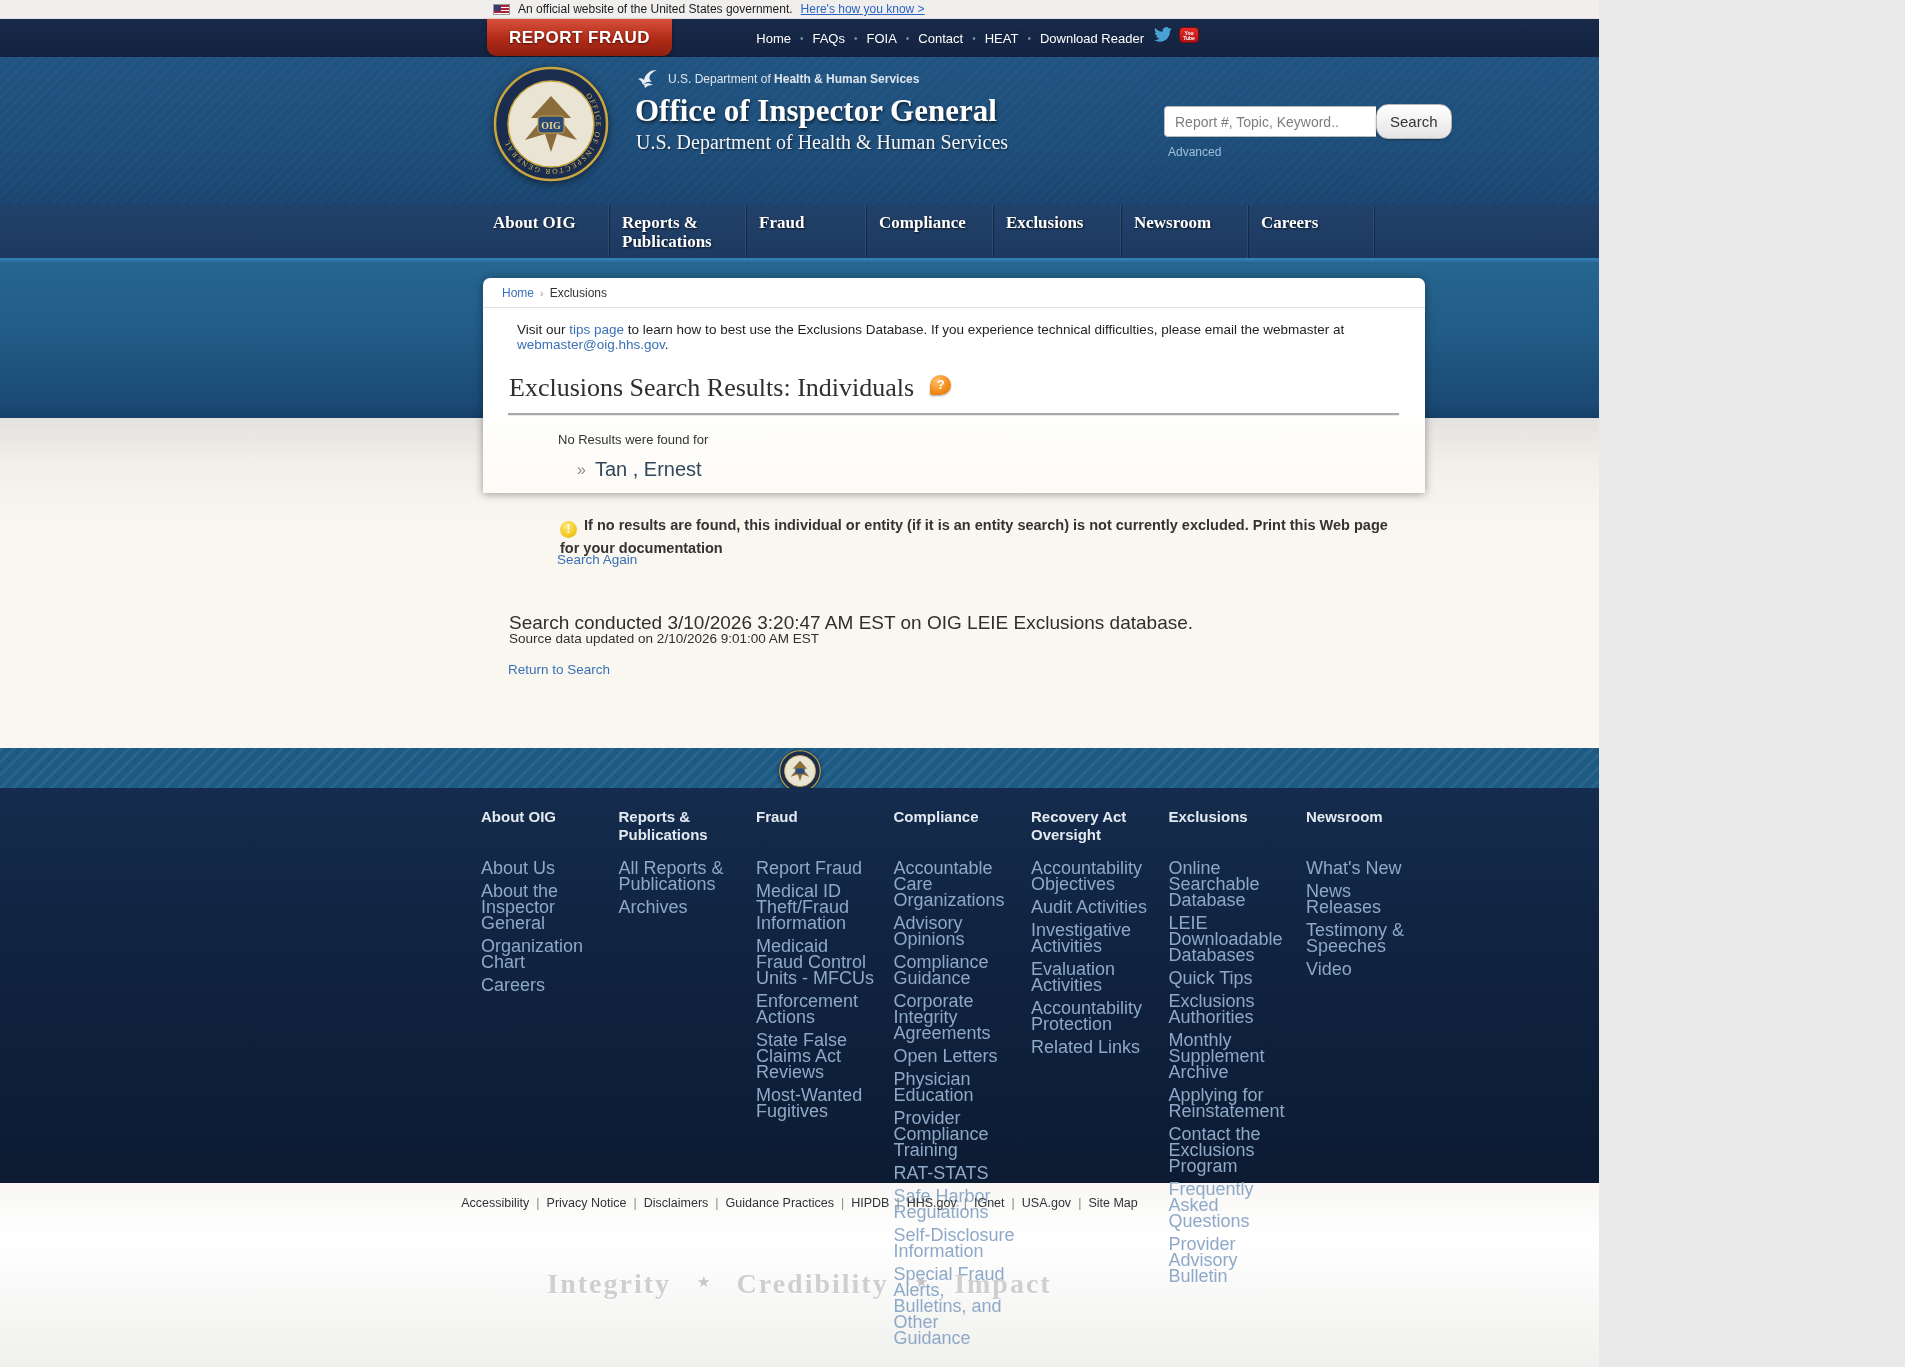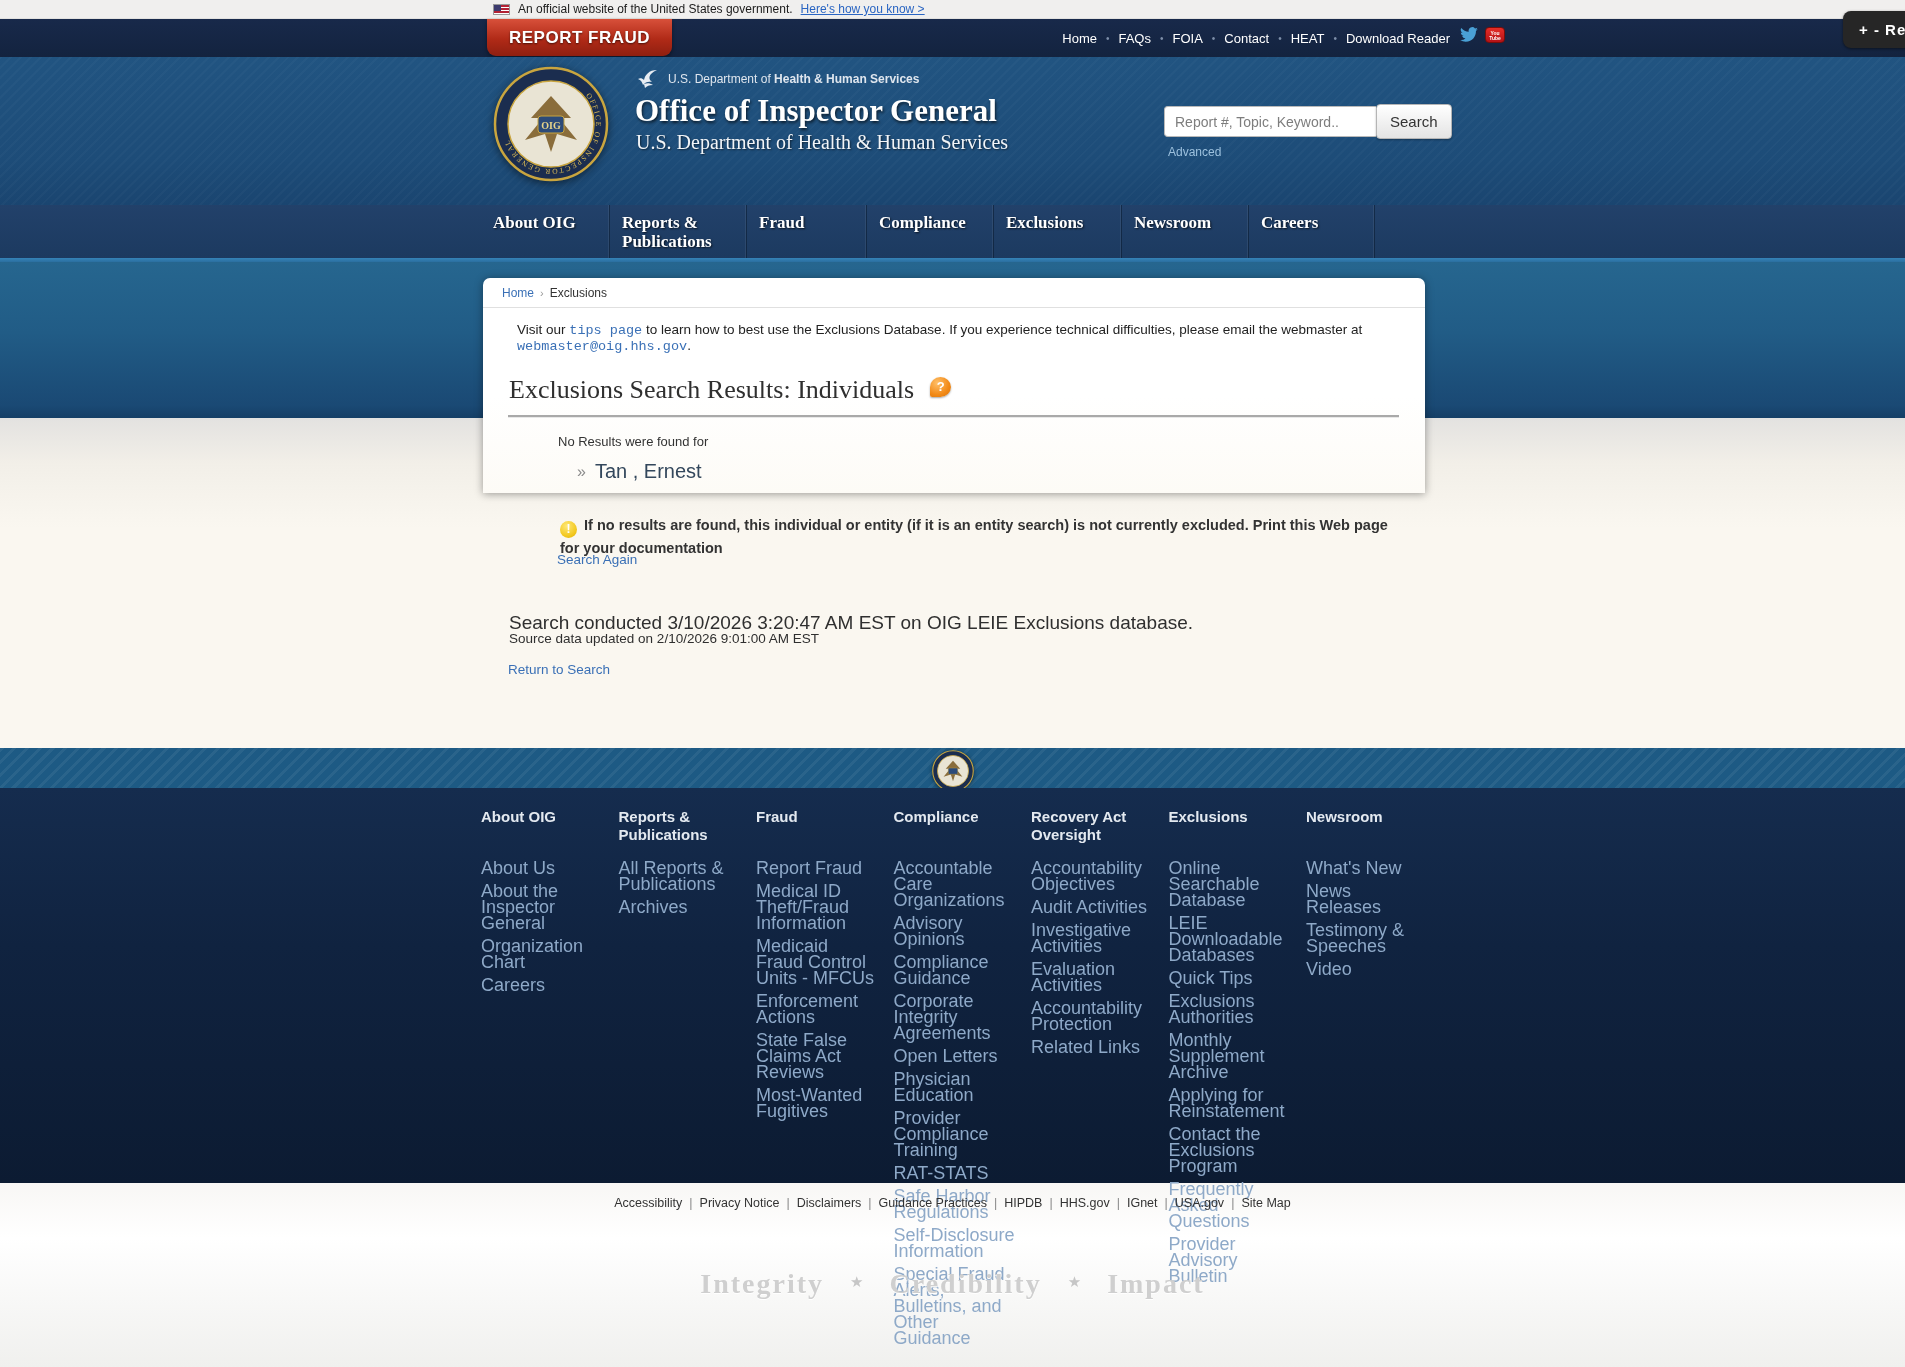--- a/index.html
+++ b/index.html
@@ -1,17 +1,17 @@
 <!DOCTYPE html>
 <html><head>
 <meta charset="utf-8">
 <style>
   * { margin:0; padding:0; box-sizing:border-box; }
   body { font-family:"Liberation Sans",sans-serif; background:#e9e9e9; }
-  #page { position:relative; width:1905px; height:1367px; overflow:hidden; background:#faf7f0; }
+  #page { position:relative; width:1599px; height:1367px; overflow:hidden; background:#faf7f0; }
 
   
   .official-bar { position:absolute; top:0; left:0; width:100%; height:19px; background:#f0efee; border-bottom:1px solid #e2e1df; font-size:12px; color:#1b1b1b; }
   .official-inner { position:absolute; left:493px; top:2px; display:flex; align-items:center; gap:8px; }
   .flag { width:17px; height:11px; position:relative; background:repeating-linear-gradient(180deg,#b22234 0 1.6px,#fff 1.6px 3.2px); border:0.5px solid #999; }
   .flag::after { content:""; position:absolute; left:0; top:0; width:7px; height:6px; background:#3c3b6e; }
   .official-link { color:#2a65c2; text-decoration:underline; cursor:pointer; }
 
   
   .topbar { position:absolute; top:19px; left:0; width:100%; height:38px; background:linear-gradient(180deg,#18294a,#13233f); }
@@ -30,21 +30,21 @@
   .header-band::before { content:""; position:absolute; inset:0; background:repeating-linear-gradient(135deg,rgba(255,255,255,.025) 0 2px,transparent 2px 7px); }
   .container { position:absolute; left:481px; width:962px; }
   .seal { position:absolute; left:12px; top:9px; width:116px; height:116px; filter:drop-shadow(0 2px 4px rgba(0,0,0,.5)); }
   .hhs-row { position:absolute; left:156px; top:11px; display:flex; align-items:center; gap:5px; color:#dfe6ee; font-size:12px; }
   .hhs-bold { font-weight:bold; }
   .hdr-title { position:absolute; left:154px; top:36px; font-family:"Liberation Serif",serif; font-weight:bold; font-size:31px; color:#fff; text-shadow:1px 2px 3px rgba(0,0,0,.65); }
   .hdr-subtitle { position:absolute; left:155px; top:74px; font-family:"Liberation Serif",serif; font-size:20px; color:#f2f5f8; text-shadow:1px 1px 2px rgba(0,0,0,.55); }
   .search-wrap { position:absolute; left:683px; top:47px; display:flex; align-items:flex-start; }
   .search-input { width:212px; height:31px; margin-top:2px; border:1px solid #b9b9b9; border-right:none; border-radius:4px 0 0 4px; padding:0 10px; font-size:14px; color:#333; font-family:"Liberation Sans",sans-serif; }
   .search-input::placeholder { color:#7d7d7d; }
-  .search-btn { height:35px; padding:3px 13px; background:linear-gradient(180deg,#ffffff,#e4e4e4); border:1px solid #b5b5b5; border-radius:4px; font-size:15px; color:#333; cursor:pointer; box-shadow:0 1px 2px rgba(0,0,0,.3); font-family:"Liberation Sans",sans-serif; }
+  .search-btn { height:35px; padding:3px 13px; background:linear-gradient(180deg,#ffffff,#e4e4e4); border:1px solid #b5b5b5; border-radius:12px; font-size:15px; color:#333; cursor:pointer; box-shadow:0 1px 2px rgba(0,0,0,.3); font-family:"Liberation Sans",sans-serif; }
   .advanced { position:absolute; left:687px; top:88px; font-size:12px; color:#9cc0dd; text-decoration:none; cursor:pointer; }
 
   
   .nav-band { position:absolute; top:205px; left:0; width:100%; height:53px; background:linear-gradient(180deg,#22416a,#1c3a60); }
   .nav-band::after { content:""; position:absolute; left:0; top:53px; width:100%; height:4px; background:linear-gradient(180deg,#3583b8,#2b6fa0); }
   .main-nav { top:0; height:53px; display:flex; }
   .nav-cell { height:53px; padding:8px 0 0 12px; border-right:1px solid rgba(10,25,45,.55); box-shadow:inset -1px 0 0 rgba(255,255,255,.07); cursor:pointer; }
   .nav-cell:nth-child(1){ width:129px; }
   .nav-cell:nth-child(2){ width:137px; }
   .nav-cell:nth-child(3){ width:120px; }
@@ -59,21 +59,21 @@
   .lower-bg { position:absolute; top:418px; left:0; width:100%; height:330px; background:linear-gradient(180deg,#e3e2e0 0,#f2efe8 45px,#faf7f0 110px,#faf7f0 100%); }
   .bottom-bg { position:absolute; top:1183px; left:0; width:100%; height:184px; background:linear-gradient(180deg,#f8f7f5 0,#ffffff 55px,#f0f0ee 100%); }
 
   
   .card { position:absolute; left:483px; top:278px; width:942px; height:215px; background:linear-gradient(180deg,#ffffff 0,#ffffff 55%,#fdfbf6 100%); border-radius:7px 7px 0 0; box-shadow:0 1px 9px rgba(0,0,0,.38); z-index:5; }
   .breadcrumb { padding:8px 0 7px 19px; border-bottom:1px solid #e0e0e0; font-size:12px; color:#555; display:flex; align-items:center; gap:6px; }
   .crumb-home { color:#3a70b6; text-decoration:none; cursor:pointer; }
   .crumb-sep { color:#999; font-size:11px; }
   .crumb-current { color:#333; }
   .note { padding:14px 30px 4px 34px; font-size:13.5px; color:#222; }
-  .inline-link { color:#3a70b6; text-decoration:none; cursor:pointer;font-family:Liberation Mono, monospace; }
+  .inline-link { color:#3a70b6; text-decoration:none; cursor:pointer; }
   .title-row { margin:17px 26px 0 26px; display:flex; align-items:flex-start; gap:16px; }
   .page-title { font-family:"Liberation Serif",serif; font-size:26px; color:#2f2f2f; font-weight:normal; }
   .help-icon { width:21px; height:20px; margin-top:2px; border-radius:50% 50% 50% 10%; background:radial-gradient(circle at 35% 30%,#ffc069,#f28a17 60%,#d97207); color:#fff; font-weight:bold; font-size:13px; text-align:center; line-height:20px; box-shadow:0 1px 2px rgba(0,0,0,.35); cursor:pointer; }
   .title-hr { margin:10px 26px 0 25px; border-top:2px solid #a9a9a9; border-bottom:1px solid #e8e8e8; height:3px; background:#d9d9d9; }
   .no-results { margin:16px 0 0 75px; font-size:13px; color:#333; }
   .name-row { margin:11px 0 0 94px; display:flex; align-items:center; gap:9px; }
   .bullet-arrow { color:#8b8b8b; font-size:16px; line-height:1; }
   .searched-name { font-size:20px; color:#33475c; }
 
   

